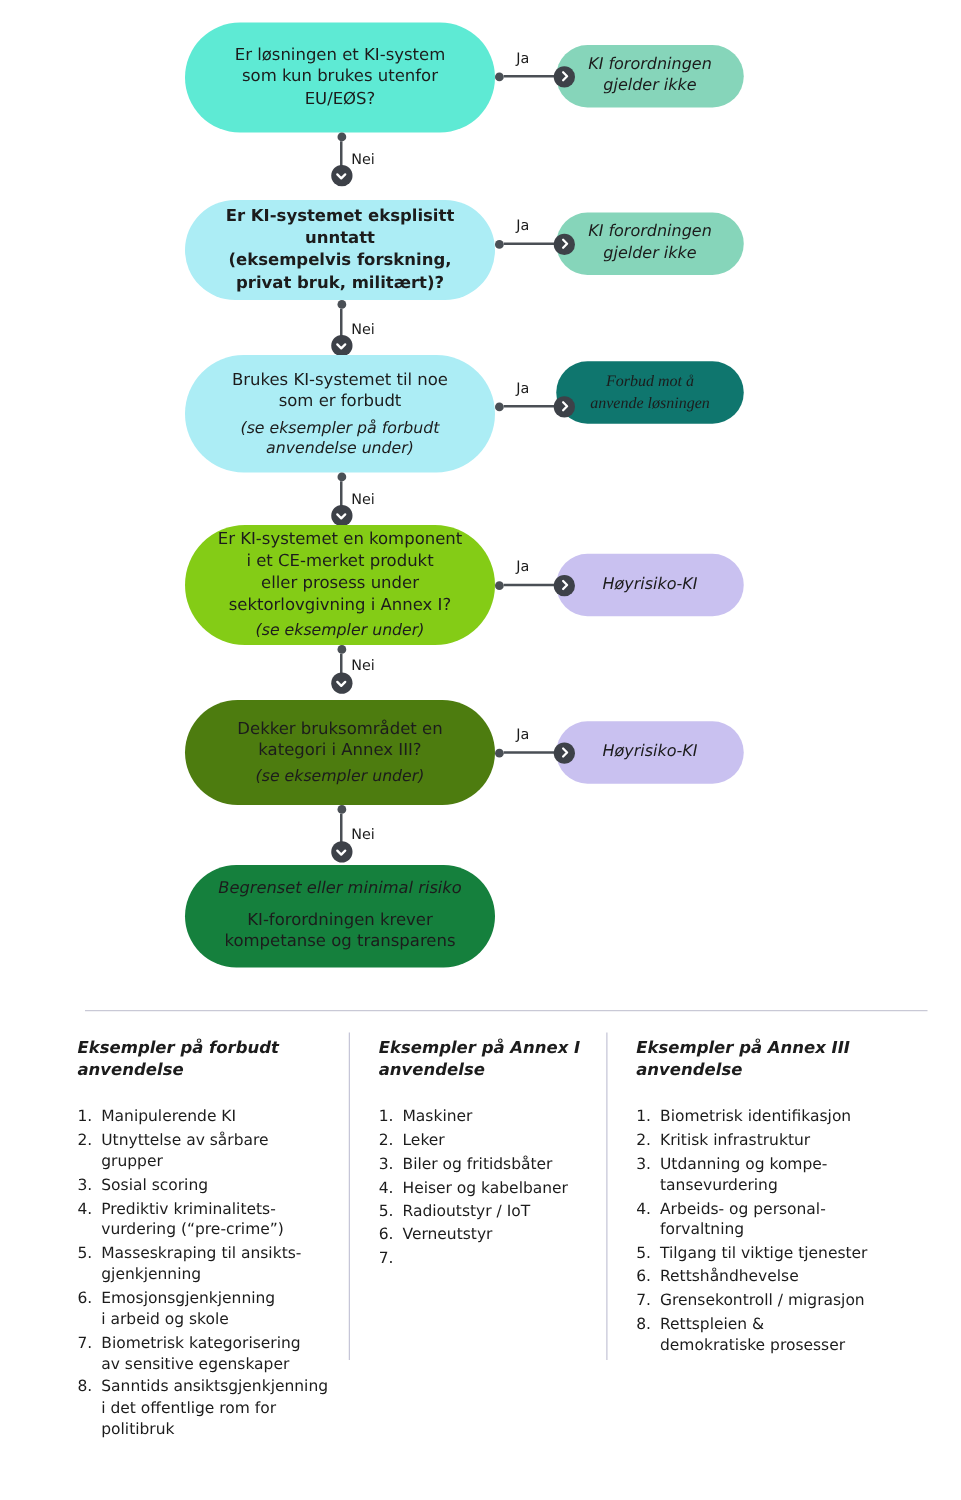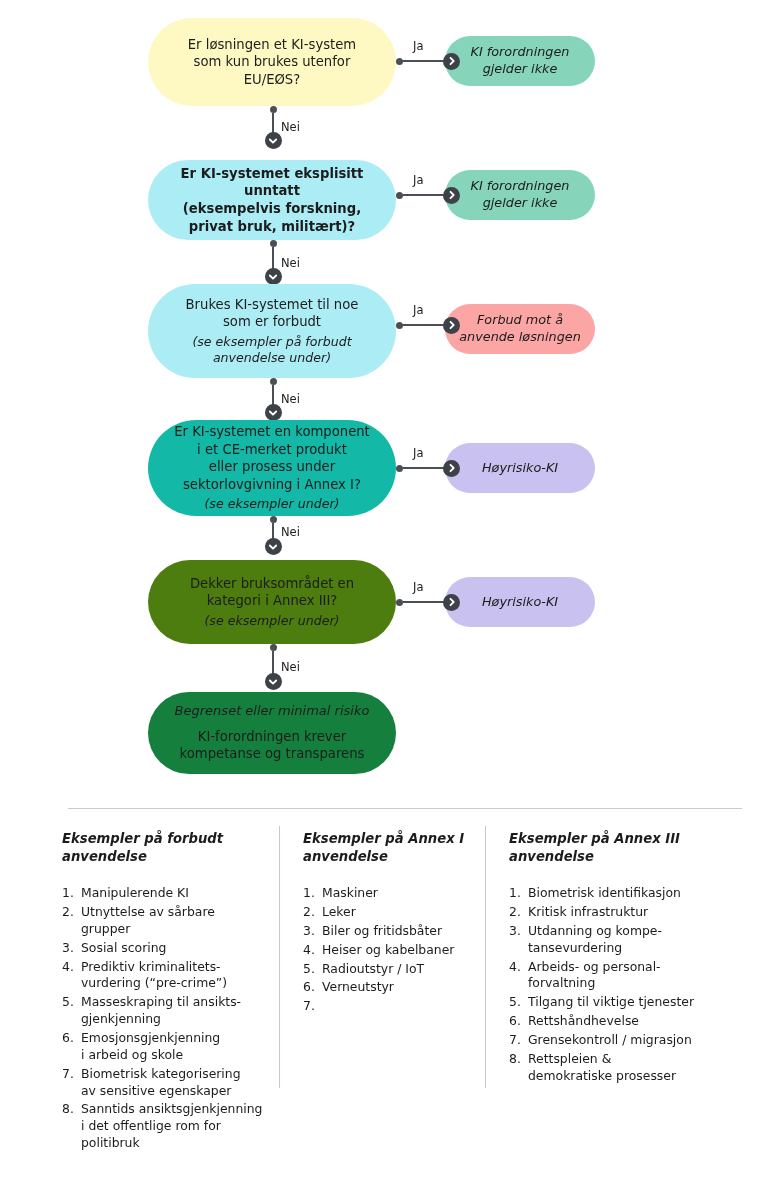--- a/index.html
+++ b/index.html
@@ -224,21 +224,21 @@
     text-align: left;
   }
   .col-list li .txt {
     flex: 1 1 auto;
   }
 </style>
 </head>
 <body>
 
 <div id="flowchart">
-    <div class="decision" style="top: 18px; height: 88px; background: #fef9c3;">
+    <div class="decision" style="top: 18px; height: 88px; background: #5eead4;">
       <div class="main-text">Er løsningen et KI-system<br>som kun brukes utenfor<br>EU/EØS?</div>
     </div>
     <div class="outcome" style="top: 36px; background: rgb(134, 213, 186);">KI forordningen<br>gjelder ikke</div>
     <div class="ja-connector" style="left: 396px; width: 64px; top: 49px;">
       <span class="dot"></span>
       <span class="hline"></span>
       <span class="arrow-circle">
         <svg viewBox="0 0 12 12" width="10" height="10">
           <path fill="none" stroke="#ffffff" stroke-width="2.2" stroke-linecap="round" stroke-linejoin="round" d="M4.2 2.2 L8 6 L4.2 9.8"></path>
         </svg>
@@ -276,42 +276,42 @@
         <svg viewBox="0 0 12 12" width="10" height="10">
           <path fill="none" stroke="#ffffff" stroke-width="2.2" stroke-linecap="round" stroke-linejoin="round" d="M2.2 4.2 L6 8 L9.8 4.2"></path>
         </svg>
       </span>
     </div>
     <div class="nei-label" style="left: 281px; top: 256px;">Nei</div>
     <div class="decision" style="top: 284px; height: 94px; background: rgb(172, 237, 245);">
       <div class="main-text">Brukes KI-systemet til noe<br>som er forbudt</div>
       <div class="sub-text">(se eksempler på forbudt<br>anvendelse under)</div>
     </div>
-    <div class="outcome" style="top: 304px; background: #fca5a5;">Forbud mot å<br>anvende løsningen</div>
+    <div class="outcome" style="top: 289px; background: #0f766e; font-family: Liberation Serif, serif;">Forbud mot å<br>anvende løsningen</div>
     <div class="ja-connector" style="left: 396px; width: 64px; top: 313px;">
       <span class="dot"></span>
       <span class="hline"></span>
       <span class="arrow-circle">
         <svg viewBox="0 0 12 12" width="10" height="10">
           <path fill="none" stroke="#ffffff" stroke-width="2.2" stroke-linecap="round" stroke-linejoin="round" d="M4.2 2.2 L8 6 L4.2 9.8"></path>
         </svg>
       </span>
     </div>
     <div class="ja-label" style="left: 413px; top: 303px;">Ja</div>
     <div class="nei-connector" style="left: 264px; top: 378px; height: 43px;">
       <span class="dot"></span>
       <span class="vline"></span>
       <span class="arrow-circle">
         <svg viewBox="0 0 12 12" width="10" height="10">
           <path fill="none" stroke="#ffffff" stroke-width="2.2" stroke-linecap="round" stroke-linejoin="round" d="M2.2 4.2 L6 8 L9.8 4.2"></path>
         </svg>
       </span>
     </div>
     <div class="nei-label" style="left: 281px; top: 392px;">Nei</div>
-    <div class="decision" style="top: 420px; height: 96px; background: #14b8a6;">
+    <div class="decision" style="top: 420px; height: 96px; background: #84cc16;">
       <div class="main-text">Er KI-systemet en komponent<br>i et CE-merket produkt<br>eller prosess under<br>sektorlovgivning i Annex I?</div>
       <div class="sub-text">(se eksempler under)</div>
     </div>
     <div class="outcome" style="top: 443px; background: rgb(201, 193, 240);">Høyrisiko-KI</div>
     <div class="ja-connector" style="left: 396px; width: 64px; top: 456px;">
       <span class="dot"></span>
       <span class="hline"></span>
       <span class="arrow-circle">
         <svg viewBox="0 0 12 12" width="10" height="10">
           <path fill="none" stroke="#ffffff" stroke-width="2.2" stroke-linecap="round" stroke-linejoin="round" d="M4.2 2.2 L8 6 L4.2 9.8"></path>

